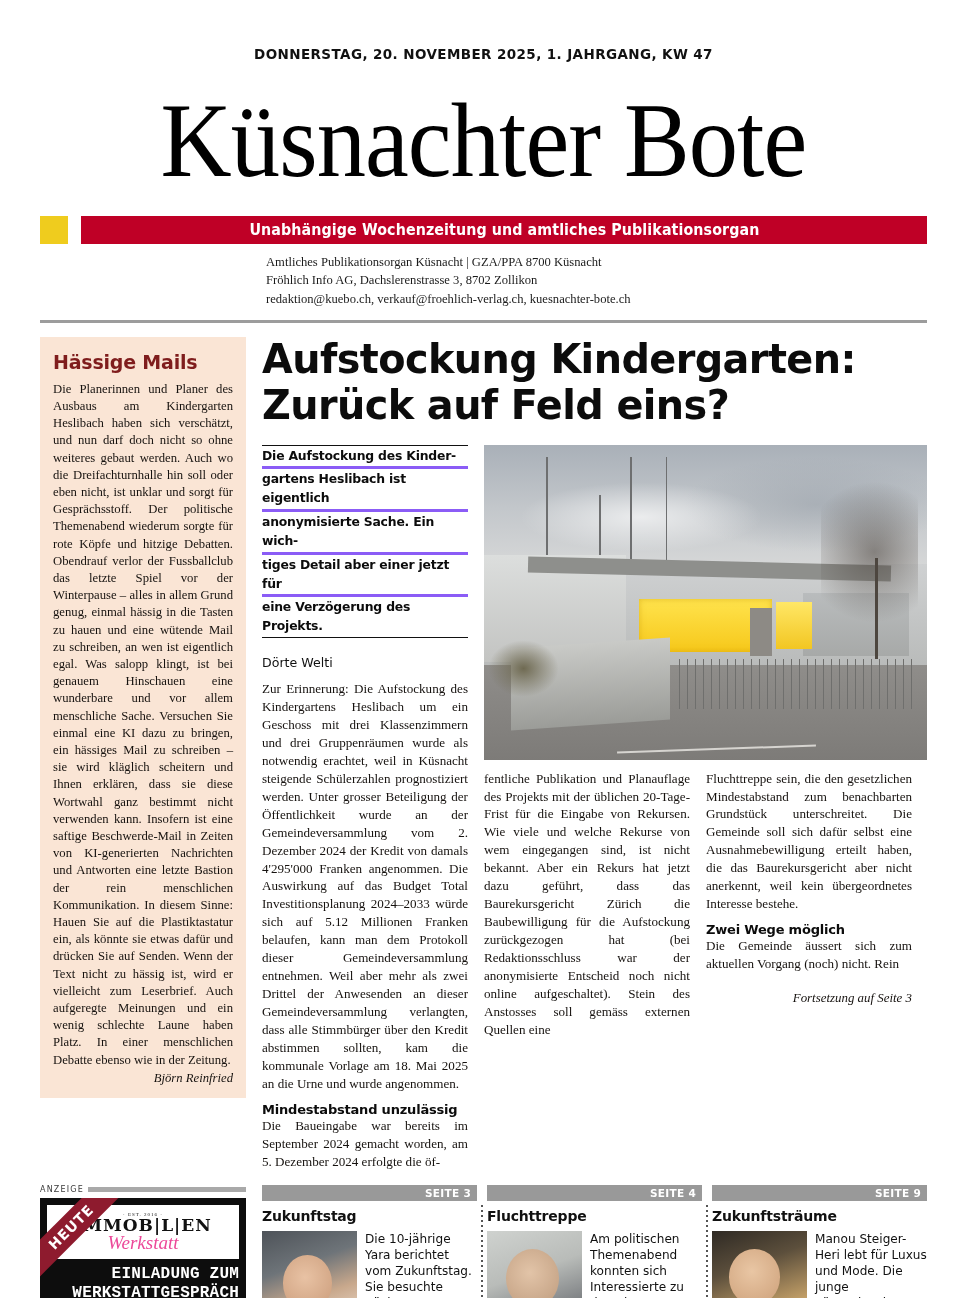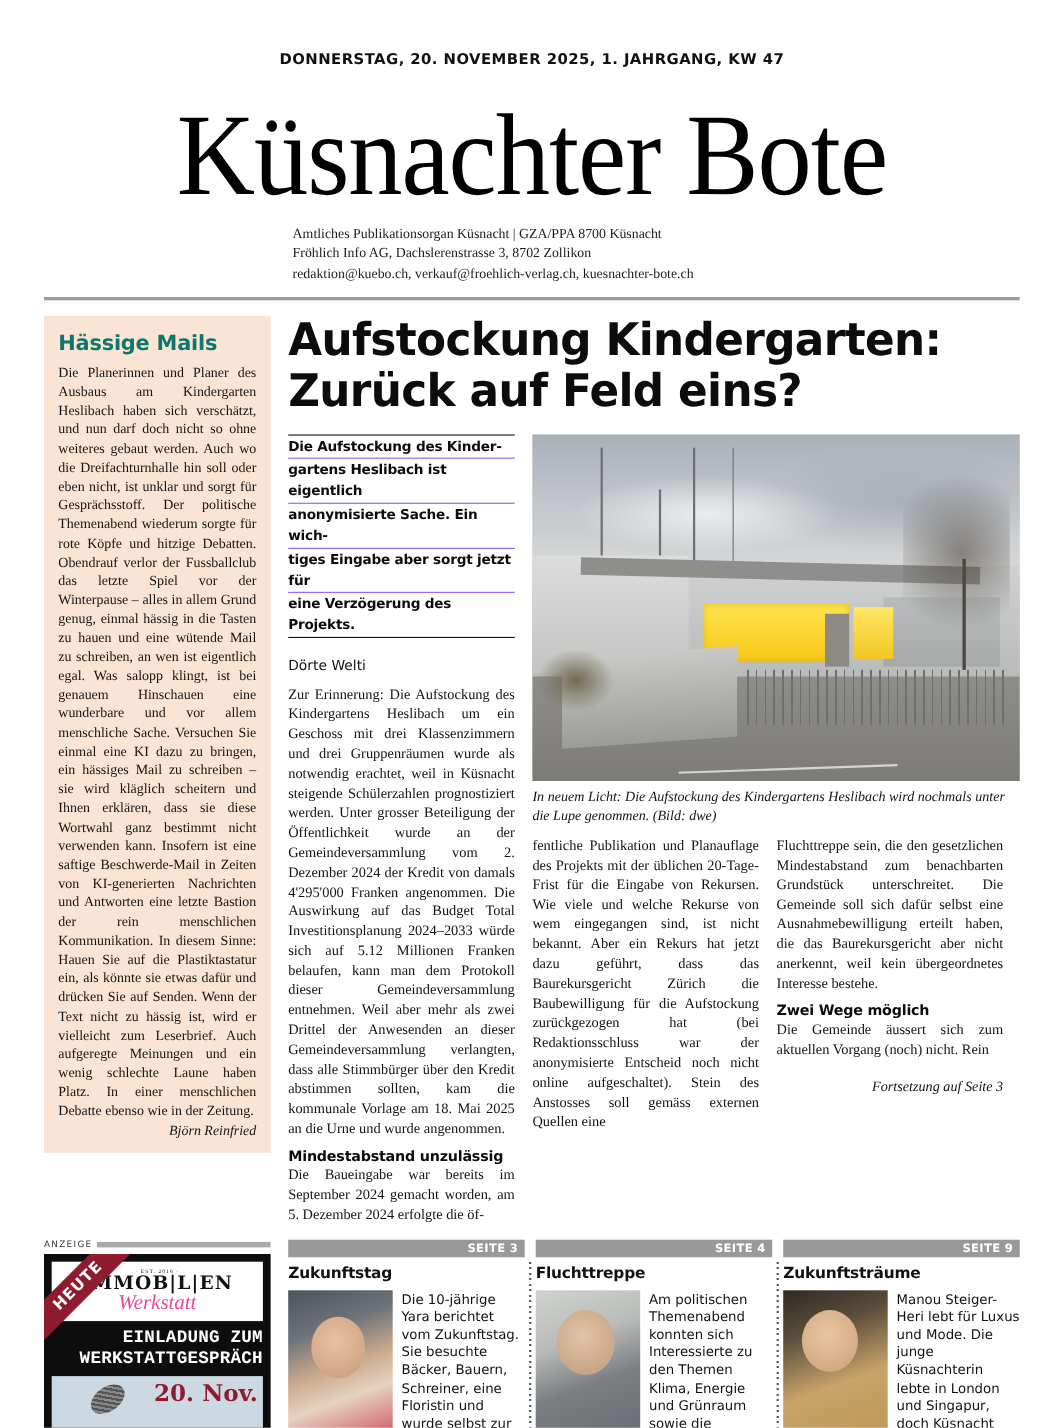--- a/index.html
+++ b/index.html
@@ -98,21 +98,21 @@
     width: 206px;
     flex: 0 0 206px;
     background: #fae5d5;
     padding: 14px 13px 12px 13px;
     margin-right: 16px;
   }
   .opinion-title {
     font-family: "DejaVu Sans", sans-serif;
     font-weight: bold;
     font-size: 19px;
-    color: #0f766e;
+    color: #7f1d1d;
     margin-bottom: 8px;
     letter-spacing: -0.2px;
   }
   .opinion-body {
     font-family: "Liberation Serif", serif;
     font-size: 12.7px;
     line-height: 1.355;
     text-align: justify;
     color: #16120f;
     hyphens: auto;
@@ -152,21 +152,21 @@
     font-family: "DejaVu Sans", sans-serif;
     font-weight: bold;
     font-size: 12.4px;
     line-height: 1.52;
     color: #0c0c0c;
     letter-spacing: -0.2px;
     border-top: 1px solid #111;
     border-bottom: 1px solid #111;
     padding: 0;
   }
-  .lead div { border-bottom: 1px solid #8b5cf6; padding: 1px 0 1px 0; }
+  .lead div { border-bottom: 3px solid #8b5cf6; padding: 1px 0 1px 0; }
   .lead div:last-child { border-bottom: none; }
 
   .byline {
     font-family: "DejaVu Sans", sans-serif;
     font-size: 12.6px;
     color: #111;
     margin-top: 17px;
     margin-bottom: 10px;
   }
 
@@ -402,20 +402,27 @@
 </style>
 </head>
 <body>
 
 <div class="page">
 
   <div class="dateline">DONNERSTAG, 20. NOVEMBER 2025, 1. JAHRGANG, KW 47</div>
 
   <div class="masthead">Küsnachter Bote</div>
 
+  <div class="banner-row">
+    <div class="banner-yellow"></div>
+    <div class="banner-gap"></div>
+    <div class="banner-red">
+      <span>Unabhängige Wochenzeitung und amtliches Publikationsorgan</span>
+    </div>
+  </div>
 
   <div class="imprint">
     <div>Amtliches Publikationsorgan Küsnacht | GZA/PPA 8700 Küsnacht</div>
     <div>Fröhlich Info AG, Dachslerenstrasse 3, 8702 Zollikon</div>
     <div>redaktion@kuebo.ch, verkauf@froehlich-verlag.ch, kuesnachter-bote.ch</div>
   </div>
 
   <div class="rule-thick"></div>
 
   <div class="main">
@@ -433,21 +440,21 @@
         <div>Zurück auf Feld eins?</div>
       </div>
 
       <div class="art-top">
 
         <div class="lead-col">
           <div class="lead">
             <div>Die Aufstockung des Kinder-</div>
             <div>gartens Heslibach ist eigentlich</div>
             <div>anonymisierte Sache. Ein wich-</div>
-            <div>tiges Eingabe aber sorgt jetzt für</div>
+            <div>tiges Detail aber einer jetzt für</div>
             <div>eine Verzögerung des Projekts.</div>
           </div>
           <div class="byline">Dörte Welti</div>
           <div class="bodytext">Zur Erinnerung: Die Aufstockung des Kindergartens Heslibach um ein Geschoss mit drei Klassenzimmern und drei Gruppenräumen wurde als notwendig erachtet, weil in Küsnacht steigende Schülerzahlen prognostiziert werden. Unter grosser Beteiligung der Öffentlichkeit wurde an der Gemeindeversammlung vom 2. Dezember 2024 der Kredit von damals 4'295'000 Franken angenommen. Die Auswirkung auf das Budget Total Investitionsplanung 2024–2033 würde sich auf 5.12 Millionen Franken belaufen, kann man dem Protokoll dieser Gemeindeversammlung entnehmen. Weil aber mehr als zwei Drittel der Anwesenden an dieser Gemeindeversammlung verlangten, dass alle Stimmbürger über den Kredit abstimmen sollten, kam die kommunale Vorlage am 18. Mai 2025 an die Urne und wurde angenommen.</div>
           <div class="subhead">Mindestabstand unzulässig</div>
           <div class="bodytext">Die Baueingabe war bereits im September 2024 gemacht worden, am 5. Dezember 2024 erfolgte die öf-</div>
         </div>
 
         <div class="photo-col">
           <div class="photo">
@@ -466,21 +473,20 @@
             <div class="window2"></div>
             <div class="door"></div>
             <div class="ground"></div>
             <div class="concrete"></div>
             <div class="fence"></div>
             <div class="bush"></div>
             <div class="tree"></div>
             <div class="trunk"></div>
             <div class="roadline"></div>
           </div>
-          <div class="caption">In neuem Licht: Die Aufstockung des Kindergartens Heslibach wird nochmals unter die Lupe genommen. (Bild: dwe)</div>
 
           <div class="art-bottom">
             <div class="col">
               <div class="bodytext">fentliche Publikation und Planauflage des Projekts mit der üblichen 20-Tage-Frist für die Eingabe von Rekursen. Wie viele und welche Rekurse von wem eingegangen sind, ist nicht bekannt. Aber ein Rekurs hat jetzt dazu geführt, dass das Baurekursgericht Zürich die Baubewilligung für die Aufstockung zurückgezogen hat (bei Redaktionsschluss war der anonymisierte Entscheid noch nicht online aufgeschaltet). Stein des Anstosses soll gemäss externen Quellen eine</div>
             </div>
             <div class="col">
               <div class="bodytext">Fluchttreppe sein, die den gesetzlichen Mindestabstand zum benachbarten Grundstück unterschreitet. Die Gemeinde soll sich dafür selbst eine Ausnahmebewilligung erteilt haben, die das Baurekursgericht aber nicht anerkennt, weil kein übergeordnetes Interesse bestehe.</div>
               <div class="subhead">Zwei Wege möglich</div>
               <div class="bodytext">Die Gemeinde äussert sich zum aktuellen Vorgang (noch) nicht. Rein</div>
               <div class="cont">Fortsetzung auf Seite 3</div>

